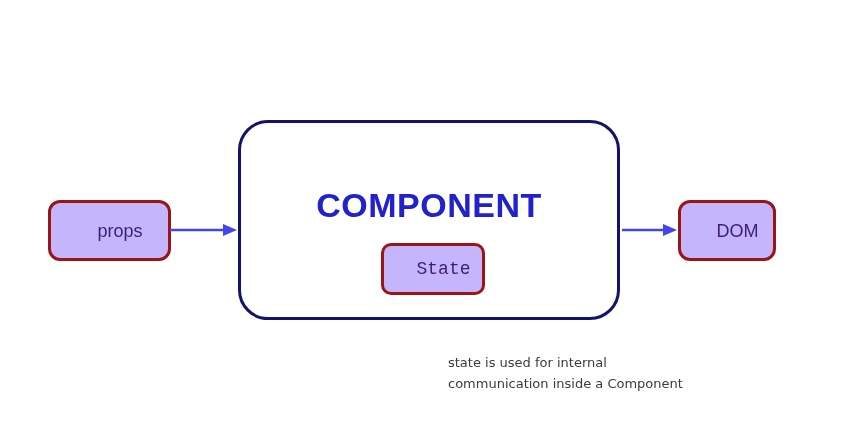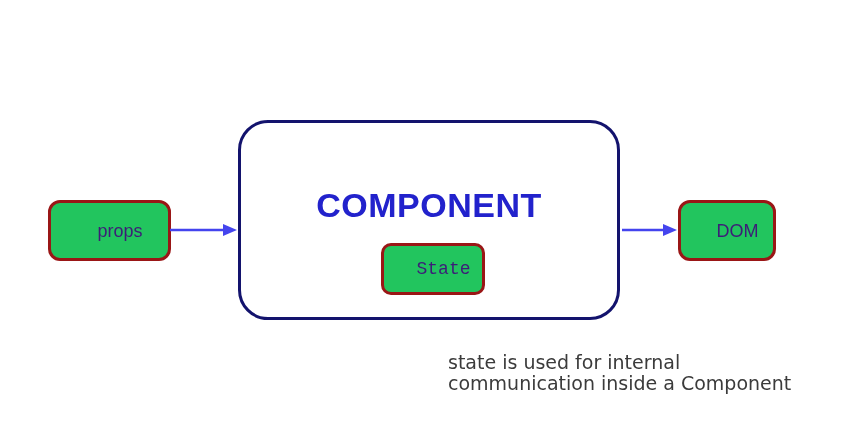--- a/index.html
+++ b/index.html
@@ -13,21 +13,21 @@
     height: 440px;
     background: #ffffff;
     overflow: hidden;
     font-family: "Liberation Sans", sans-serif;
   }
   .small-box {
     position: absolute;
     box-sizing: border-box;
     border: 3px solid var(--small-box-border, #9a1616);
     border-radius: 12px;
-    background: #22c55e;
+    background: #c4b5fd;
     display: flex;
     align-items: center;
     justify-content: center;
     color: var(--small-box-text, #3d1d78);
     font-size: 18px;
     line-height: 1;
     padding-left: 21px;
   }
   .props-box {
     left: 48px;
@@ -88,21 +88,21 @@
     stroke-width: 2.5;
   }
   .arrow-head {
     fill: var(--arrow, #4444ee);
   }
   .caption {
     position: absolute;
     left: 448px;
     top: 352px;
     font-family: "DejaVu Sans", sans-serif;
-    font-size: 19px;
+    font-size: 13px;
     line-height: 21px;
     color: var(--caption-text, #3b3b3b);
   }
 </style>
 </head>
 <body>
 
 <div class="canvas">
 
   <div class="small-box props-box">

